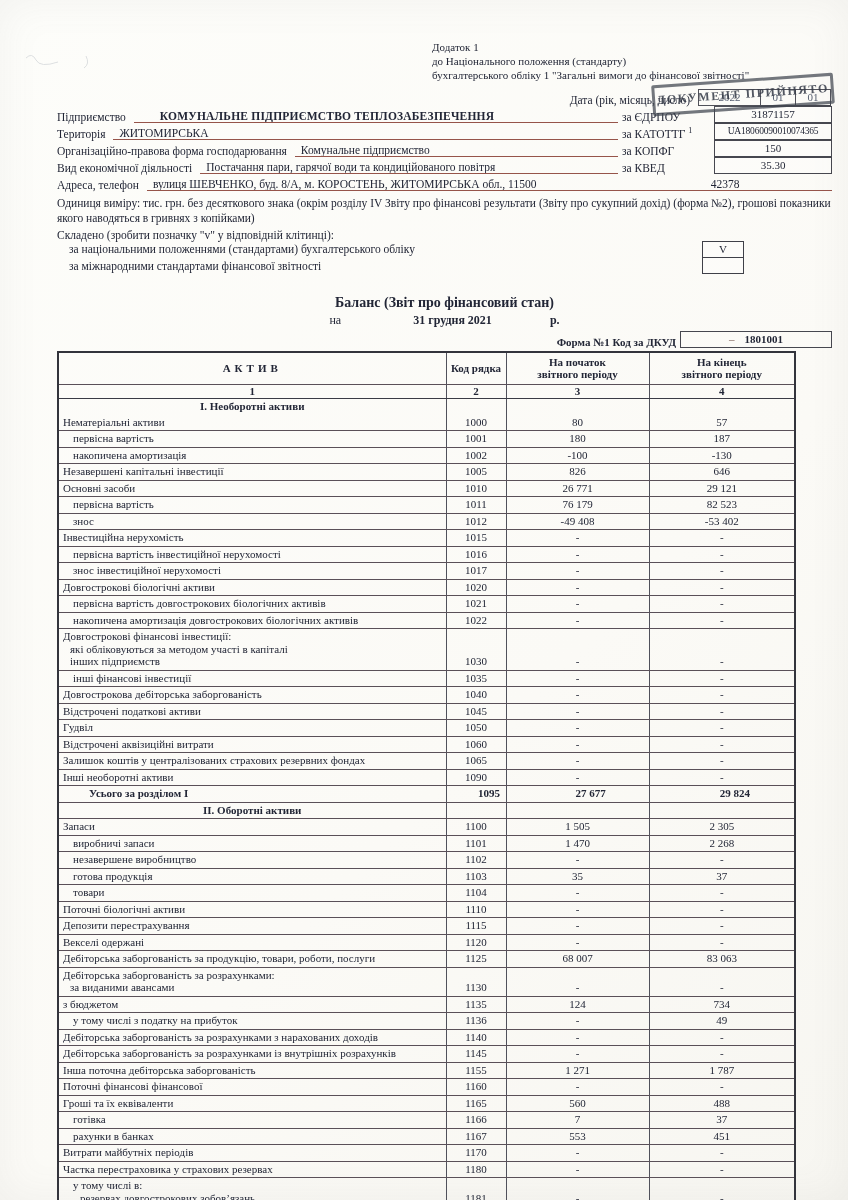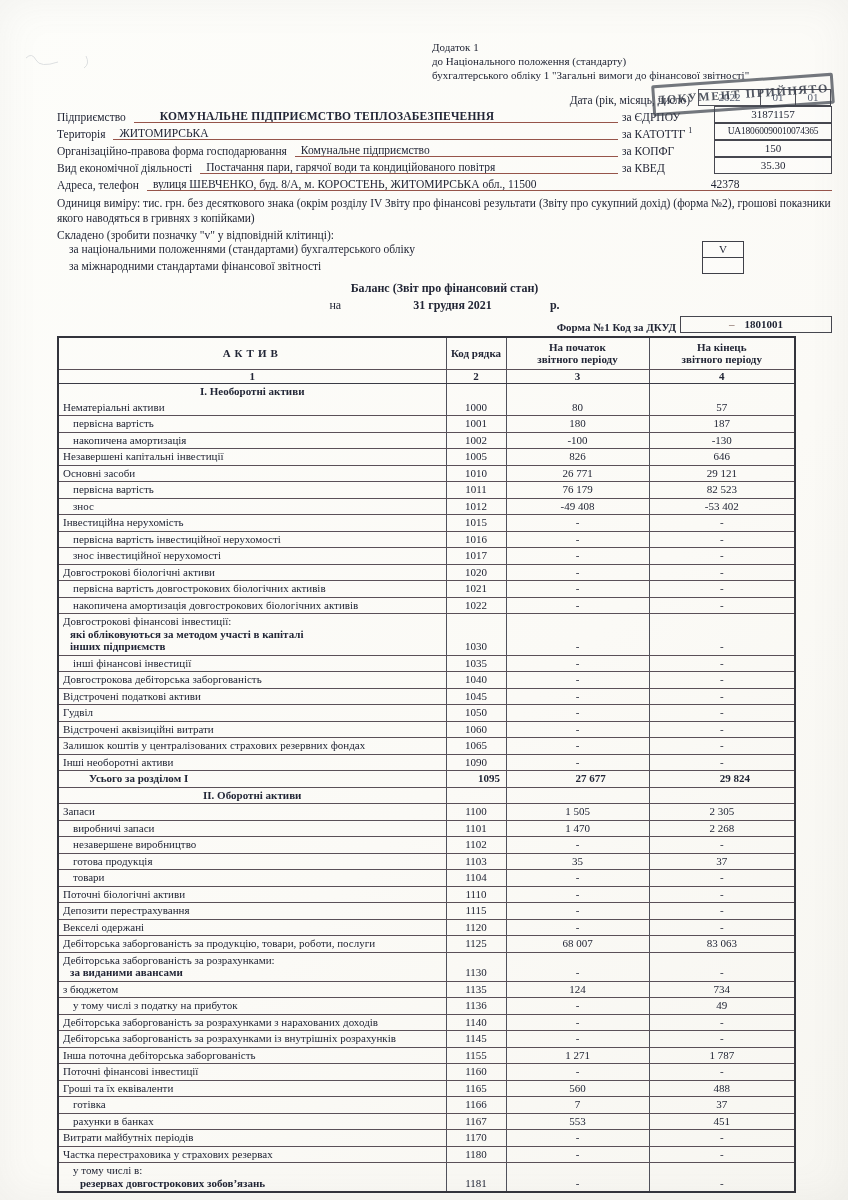--- a/index.html
+++ b/index.html
@@ -56,21 +56,21 @@
   sup{font-size:8px;}
 
   .unit{font-size:11.5px;line-height:1.25;margin-top:5px;max-width:808px;}
   .compiled{font-size:11.5px;margin-top:4px;}
   .optrow{display:flex;align-items:center;height:17px;font-size:11.5px;}
   .optrow .optlabel{padding-left:12px;}
   .chk{margin-left:auto;margin-right:88px;width:42px;height:17px;box-sizing:border-box;
        border:1px solid #3f4048;text-align:center;font-size:11px;line-height:15px;background:rgba(255,255,255,.3);}
   .optrow.second .chk{margin-top:-1px;}
 
-  .title{ text-align:center;font-weight:bold;font-size:12px;margin-top:6px;}
+  .title{ text-align:center;font-weight:bold;font-size:14px;margin-top:20px;}
   .titledate{text-align:center;font-size:12px;margin-top:2px;}
   .titledate .on{margin-right:72px;}
   .titledate .d{font-weight:bold;}
   .titledate .r{margin-left:58px;font-weight:bold;}
   .formline{display:flex;justify-content:flex-end;align-items:flex-end;font-size:11px;margin-top:3px;}
   .formline .flabel{padding-right:4px;font-weight:bold;}
   .fbox{width:152px;box-sizing:border-box;border:1px solid #46474f;height:17px;line-height:15px;
         text-align:center;font-weight:bold;font-size:11px;}
   .fbox .mk{color:#6b4a42;padding-right:10px;font-weight:normal;}
 
@@ -86,21 +86,21 @@
   col.c1{width:388px;}col.c2{width:60px;}col.c3{width:143px;}col.c4{width:146px;}
   th{font-weight:bold;text-align:center;vertical-align:middle !important;padding:3px 2px !important;}
   .aktiv{letter-spacing:4px;}
   tr.nums td{text-align:center;font-weight:bold;padding:0 4px 1px;border-bottom:1.5px solid #3a3b45;}
   td.c-code,td.c-v{text-align:center;}
   tr.bold td{font-weight:bold;padding-left:30px;}
   td.sec{text-align:center;font-weight:bold;}
   tr.no-rule td{border-bottom:none;}
   .ind{padding-left:14px !important;}
   .lline{white-space:nowrap;overflow:hidden;}
-  .lline.cont{padding-left:7px;font-weight:bold;}
+  .lline.cont{padding-left:7px;}
 </style>
 </head>
 <body>
 
 <div class="page">
 
   <svg class="pencil" width="100" height="24" viewBox="0 0 100 24">
     <path d="M4 10 q6 -6 10 2 t22 2 M64 8 q4 8 -2 12" stroke="#8a93a0" stroke-width="1" fill="none"></path>
   </svg>
 
@@ -457,21 +457,21 @@
           <td class="c-v">-</td>
           <td class="c-v">-</td>
         </tr>
         <tr>
           <td>Інша поточна дебіторська заборгованість</td>
           <td class="c-code">1155</td>
           <td class="c-v">1 271</td>
           <td class="c-v">1 787</td>
         </tr>
         <tr>
-          <td>Поточні фінансові інвестиції</td>
+          <td>Поточні фінансові фінансової</td>
           <td class="c-code">1160</td>
           <td class="c-v">-</td>
           <td class="c-v">-</td>
         </tr>
         <tr>
           <td>Гроші та їх еквіваленти</td>
           <td class="c-code">1165</td>
           <td class="c-v">560</td>
           <td class="c-v">488</td>
         </tr>

